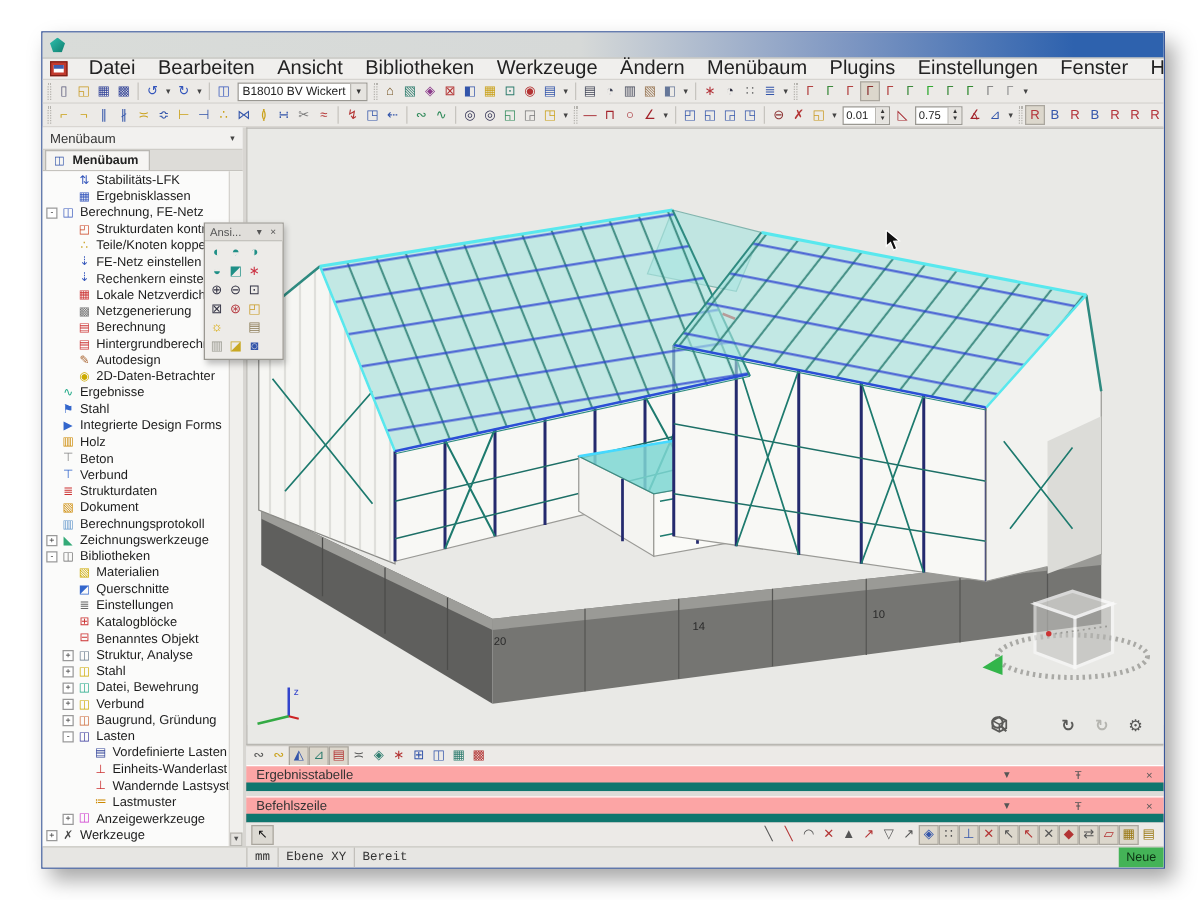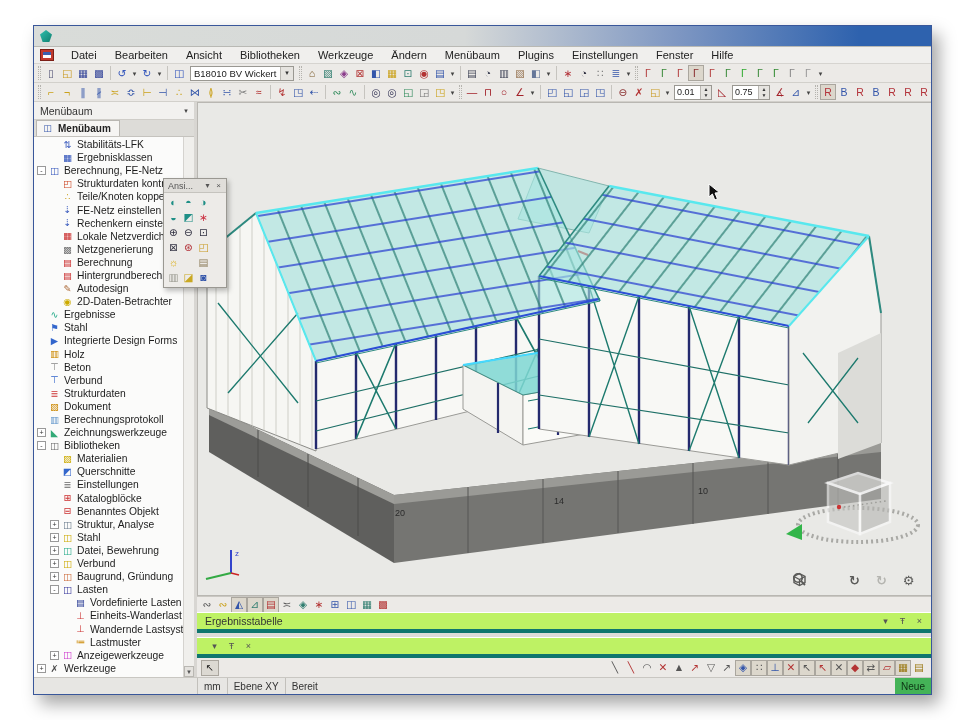--- a/index.html
+++ b/index.html
@@ -10,21 +10,21 @@
   
   .titlebar{height:21px;flex:0 0 21px;display:flex;align-items:center;padding:0 6px;
     background:linear-gradient(90deg,#d9dcd9 0%,#d6d9d8 48%,#7d96c2 72%,#2e62ae 92%);border-bottom:1px solid #b9b9b4;}
   .scia-logo{width:12px;height:12px;margin-right:6px;background:linear-gradient(135deg,#2fbfae,#0f7f6f);
     clip-path:polygon(50% 0,100% 38%,78% 100%,22% 100%,0 38%);flex:0 0 12px;}
   .title-text{font-size:11px;color:#1d2433;white-space:nowrap;overflow:hidden;}
   
   .menubar{height:17px;flex:0 0 17px;display:flex;align-items:center;background:#f0efed;border-bottom:1px solid #d6d4d0;padding-left:4px;}
   .mdi-icon{width:14px;height:12px;background:#c23a2e;border:1px solid #7c1f16;margin:0 8px 0 2px;position:relative;flex:0 0 14px;}
   .mdi-icon:before{content:"";position:absolute;left:2px;top:2px;right:2px;bottom:2px;background:#fff;border-top:3px solid #3c5fae;}
-  .menu-item{font-size:11px;color:#222;padding:1px 9px;cursor:default;}
+  .menu-item{font-size:16px;color:#222;padding:1px 9px;cursor:default;}
   
   .toolbar{display:flex;align-items:center;background:#eceae7;border-bottom:1px solid #d2d0cb;padding:0 2px;overflow:hidden;white-space:nowrap;}
   .tb1{height:19px;flex:0 0 19px;}
   .tb2{height:19px;flex:0 0 19px;}
   .sep{width:1px;height:14px;background:#c6c4bf;margin:0 3px;flex:0 0 1px;}
   .grip{width:3px;height:14px;margin:0 2px;border-left:1px dotted #b5b3ae;border-right:1px dotted #b5b3ae;flex:0 0 3px;}
   .tbicon{width:16px;height:16px;display:inline-flex;align-items:center;justify-content:center;border:1px solid transparent;flex:0 0 16px;}
   .tbicon .g{font-size:10.5px;line-height:1;}
   .tbicon.pressed{background:#dcd7cc;border:1px solid #aaa69e;}
   .tbicon.dd{width:9px;flex:0 0 9px;}
@@ -56,32 +56,32 @@
   .tlab{font-size:10.3px;color:#1c1c1c;padding-left:3px;}
   .tree-sb{width:11px;flex:0 0 11px;background:#f0efec;border-left:1px solid #d5d3cf;display:flex;flex-direction:column;justify-content:flex-end;}
   .tree-sb .sbtn{height:11px;background:#e4e2de;border:1px solid #b9b7b2;font-size:6px;color:#555;text-align:center;line-height:10px;}
   
   .rightcol{flex:1;display:flex;flex-direction:column;min-width:0;min-height:0;}
   .viewport{flex:1;position:relative;background:#e9e9e6;border:1px solid #b9b7b2;border-right:none;overflow:hidden;}
   .viewport svg{position:absolute;left:0;top:0;}
   .vp-tools{position:absolute;right:14px;bottom:6px;display:flex;gap:10px;align-items:center;}
   .vp-tools .vt{width:17px;height:17px;display:flex;align-items:center;justify-content:center;font-size:13px;color:#5a5a58;}
   .viewtabs{height:16px;flex:0 0 16px;background:#eceae7;border-top:1px solid #c9c7c2;display:flex;align-items:center;padding-left:2px;}
-  .panelhdr{height:21px;flex:0 0 21px;background:#bef264;border-top:1px solid #fff;border-bottom:4px solid #0f766e;display:flex;align-items:center;padding:0 4px 0 8px;}
+  .panelhdr{height:21px;flex:0 0 21px;background:#fca5a5;border-top:1px solid #fff;border-bottom:7px solid #0f766e;display:flex;align-items:center;padding:0 4px 0 8px;gap:40px;}
   .panelhdr .ptitle{flex:1;font-size:10.5px;color:#333;}
   .phbtn{width:15px;height:14px;display:flex;align-items:center;justify-content:center;font-size:9px;color:#555;margin-left:2px;}
   .pgap{height:4px;flex:0 0 4px;background:#dddcd8;}
   .cmdbar{height:19px;flex:0 0 19px;background:#eceae7;display:flex;align-items:center;padding:0 4px;}
   .pointer-btn{width:18px;height:16px;border:1px solid #aaa69e;background:#dcd9d2;display:flex;align-items:center;justify-content:center;font-size:10px;color:#111;}
   .cmdbar .spacer{flex:1;}
   .cmdinput{height:18px;flex:0 0 18px;margin:0 2px 2px 2px;background:#fff;border:1px solid #7a7a76;display:flex;align-items:center;padding-left:4px;}
   .cmdinput .prompt{font-size:10.5px;color:#111;}
   
   .statusbar{height:17px;flex:0 0 17px;background:#e7e6e3;border-top:1px solid #c9c7c2;display:flex;align-items:stretch;position:relative;font-size:10px;color:#333;}
-  .scell{border-right:1px solid #c2c0bb;display:flex;align-items:center;padding:0 6px;}
+  .scell{border-right:1px solid #c2c0bb;display:flex;align-items:center;padding:0 6px;font-family:Liberation Mono, monospace;}
   .scell.first{width:164px;flex:0 0 164px;}
   .badge{position:absolute;right:0;top:0;bottom:0;width:36px;background:#44b357;color:#0c3313;display:flex;align-items:center;justify-content:center;font-size:10px;overflow:hidden;}
   
   .floatbar{position:absolute;left:129px;top:76px;width:64px;background:#edebe8;border:1px solid #9a9892;box-shadow:2px 3px 5px rgba(0,0,0,.25);z-index:30;}
   .floatbar .fhdr{height:14px;display:flex;align-items:center;background:#e0deda;border-bottom:1px solid #c5c3be;padding:0 2px 0 4px;}
   .floatbar .fhdr .ft{flex:1;font-size:9px;color:#555;}
   .floatbar .fhdr .fb{width:11px;font-size:8px;color:#555;text-align:center;}
   .fgrid{display:flex;flex-wrap:wrap;padding:2px;}
   .fgrid .tbicon{width:15px;height:15px;flex:0 0 15px;margin:0;}
   .fgrid .tbicon.blank{visibility:hidden;}
@@ -850,20 +850,21 @@
 
       <div class="panelhdr">
         <span class="ptitle">Ergebnisstabelle</span>
         <span class="phbtn">▾</span>
         <span class="phbtn">Ŧ</span>
         <span class="phbtn">×</span>
       </div>
       <div class="pgap"></div>
 
       <div class="panelhdr">
+        <span class="ptitle">Befehlszeile</span>
         <span class="phbtn">▾</span>
         <span class="phbtn">Ŧ</span>
         <span class="phbtn">×</span>
       </div>
 
       <div class="cmdbar">
         <span class="pointer-btn">↖</span>
         <span class="spacer"></span>
         <span style="display:flex;">
             <span class="tbicon" style="color: rgb(85, 85, 85);">

